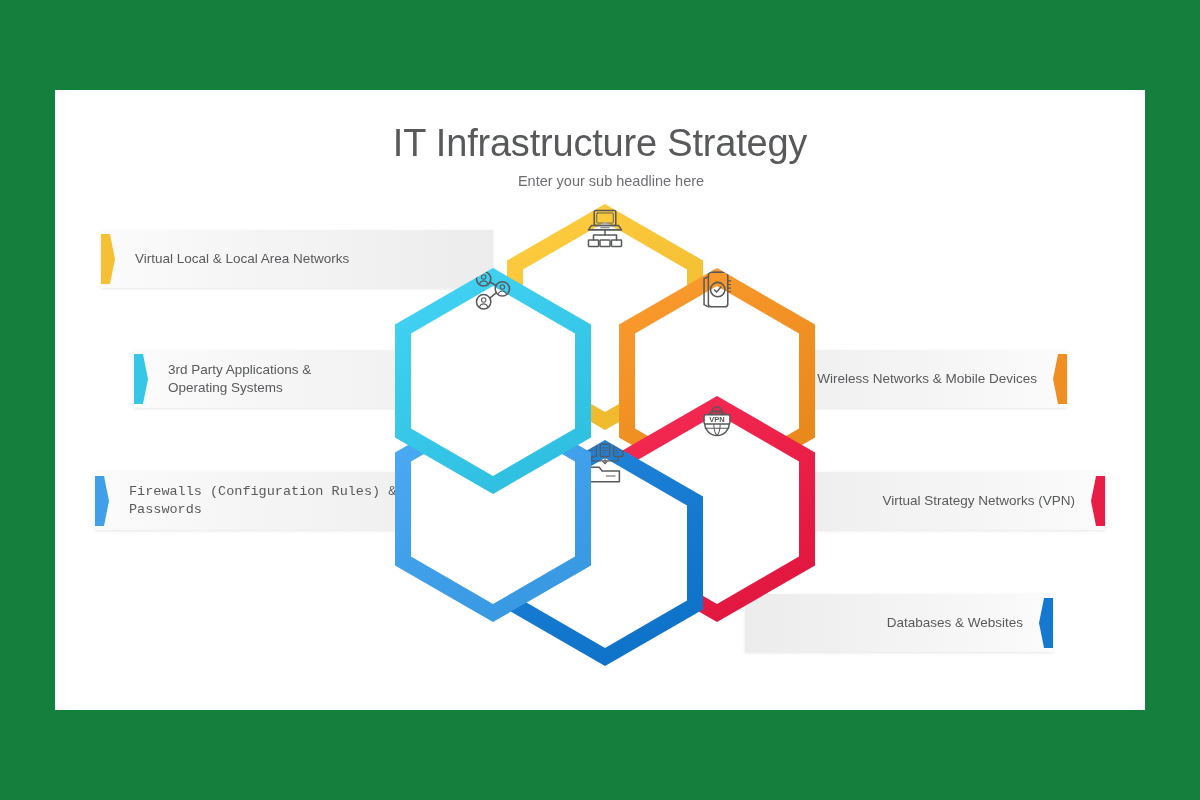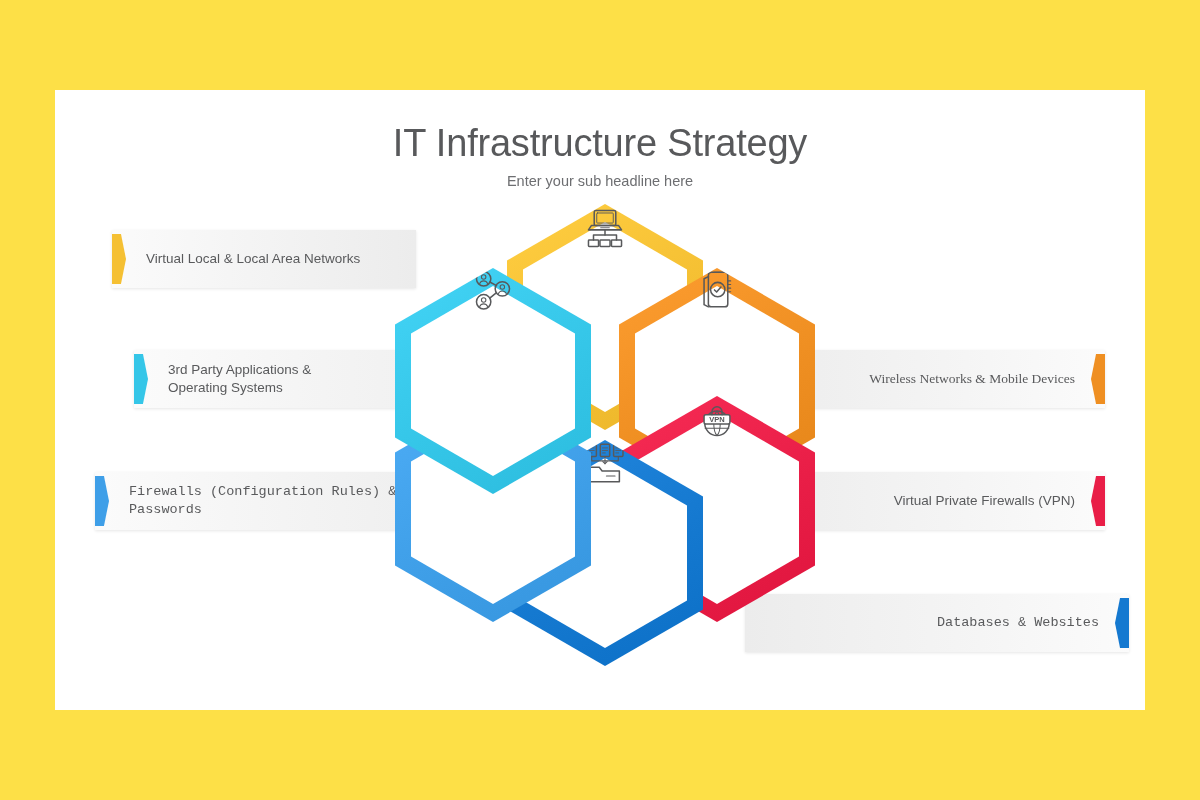--- a/index.html
+++ b/index.html
@@ -4,37 +4,37 @@
 <style>
   * { margin:0; padding:0; box-sizing:border-box; }
   html, body {
     width:1200px; height:800px;
     font-family:"Liberation Sans", sans-serif;
     background:#e9e9e9;
     overflow:hidden;
   }
   #page {
     position:relative; width:1200px; height:800px;
-    background:#fde047;
+    background:#15803d;
   }
   
   #slide {
     position:absolute; left:55px; top:90px;
     width:1090px; height:620px;
     background:#ffffff;
   }
   
   #title {
     position:absolute; left:0; top:32px; width:1090px;
     text-align:center;
     font-size:38px; font-weight:400; color:#58595b;
     letter-spacing:-0.2px;
   }
   #subtitle {
-    position:absolute; left:0; top:83px; width:1090px;
+    position:absolute; left:11px; top:83px; width:1090px;
     text-align:center;
     font-size:14.5px; font-weight:400; color:#6d6e71;
   }
   
   .bar {
     position:absolute; height:58px;
   }
   .bar .plate {
     position:absolute; inset:0;
     box-shadow:0 1px 3px rgba(0,0,0,.10);
@@ -102,53 +102,53 @@
 </style>
 </head>
 <body>
 
 <div id="page">
   <div id="slide">
 
     <div id="title">IT Infrastructure Strategy</div>
     <div id="subtitle">Enter your sub headline here</div>
 
-    <div class="bar left" style="left:57px; top:140px; width:304px;">
+    <div class="bar left" style="left:46px; top:140px; width:392px;">
       <div class="plate"></div>
       <div class="tab" style="background: rgb(245, 192, 51);"></div>
       <div class="txt">Virtual Local &amp; Local Area Networks</div>
     </div>
 
     <div class="bar left" style="left:32px; top:260px; width:420px;margin-left:47px;">
       <div class="plate"></div>
       <div class="tab" style="background: rgb(53, 198, 232);"></div>
       <div class="txt">3rd Party Applications &amp;
 Operating Systems</div>
     </div>
 
     <div class="bar left" style="left:40px; top:382px; width:420px;font-family:Liberation Mono, monospace;">
       <div class="plate"></div>
       <div class="tab" style="background: rgb(63, 159, 232);"></div>
       <div class="txt">Firewalls (Configuration Rules) &amp;
 Passwords</div>
     </div>
 
-    <div class="bar right" style="left:690px; top:260px; width:360px;font-family:Liberation Serif, serif;">
+    <div class="bar right" style="left:652px; top:260px; width:360px;">
       <div class="plate"></div>
       <div class="tab" style="background: rgb(239, 143, 34);"></div>
       <div class="txt">Wireless Networks &amp; Mobile Devices</div>
     </div>
 
     <div class="bar right" style="left:690px; top:382px; width:360px;">
       <div class="plate"></div>
       <div class="tab" style="background: rgb(233, 30, 71);"></div>
-      <div class="txt">Virtual Private Firewalls (VPN)</div>
-    </div>
-
-    <div class="bar right" style="left:690px; top:504px; width:384px;font-family:Liberation Mono, monospace;">
+      <div class="txt">Virtual Strategy Networks (VPN)</div>
+    </div>
+
+    <div class="bar right" style="left:690px; top:504px; width:308px;">
       <div class="plate"></div>
       <div class="tab" style="background: rgb(21, 121, 208);"></div>
       <div class="txt">Databases &amp; Websites</div>
     </div>
 
     <div id="wheel">
 
       <div class="petal" id="p-top" style="left: 112px; top: 4px; background: linear-gradient(150deg, rgb(255, 206, 65) 0%, rgb(245, 192, 51) 55%, rgb(235, 182, 41) 100%);">
         <div class="inner"></div>
         <div class="ico">

